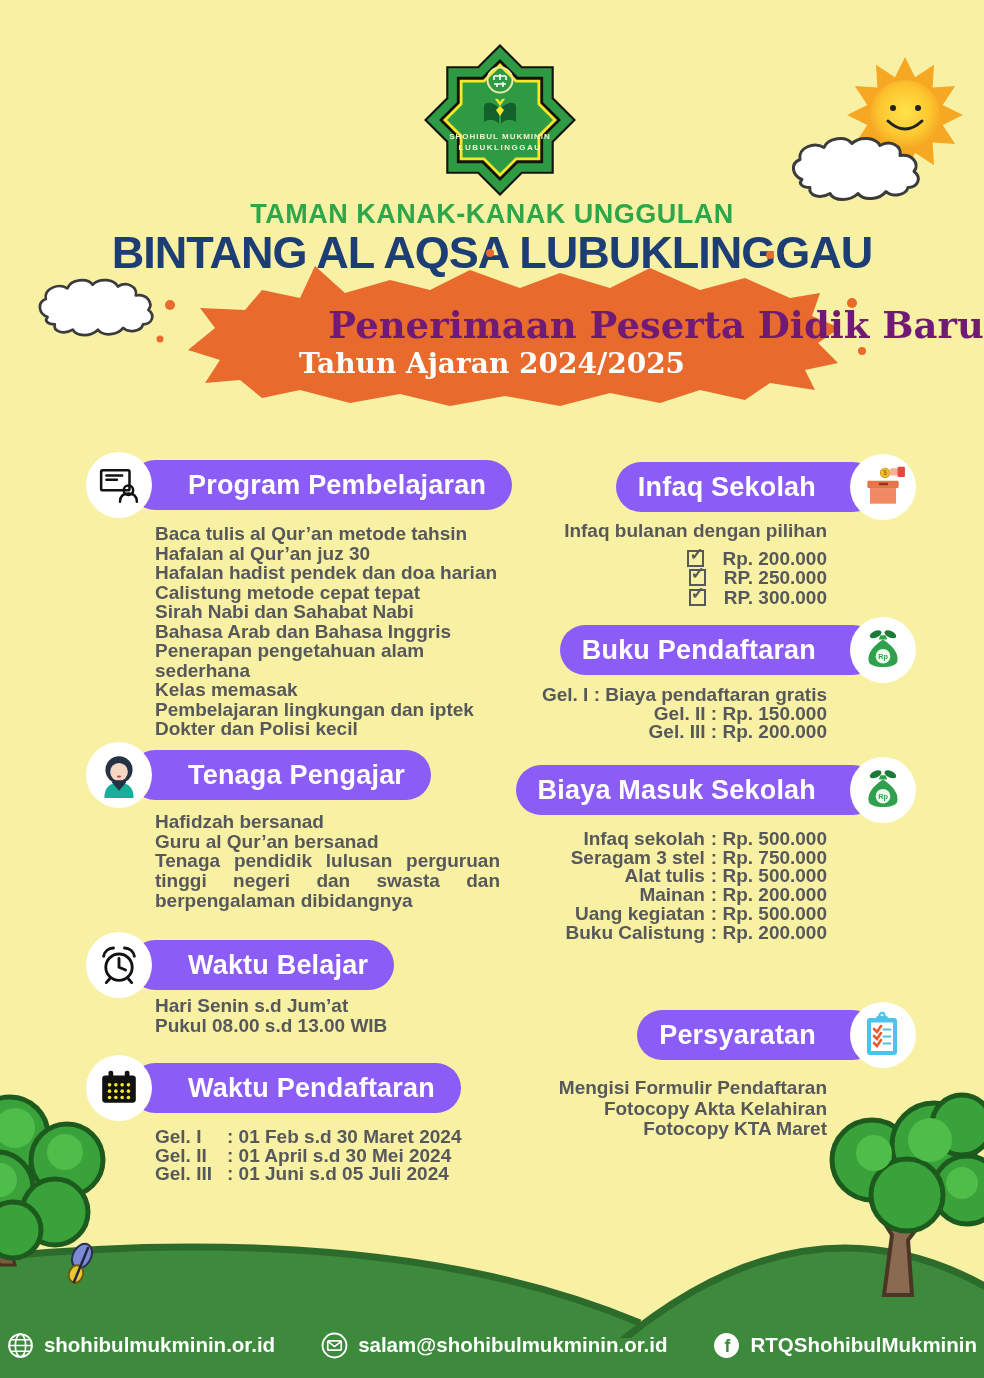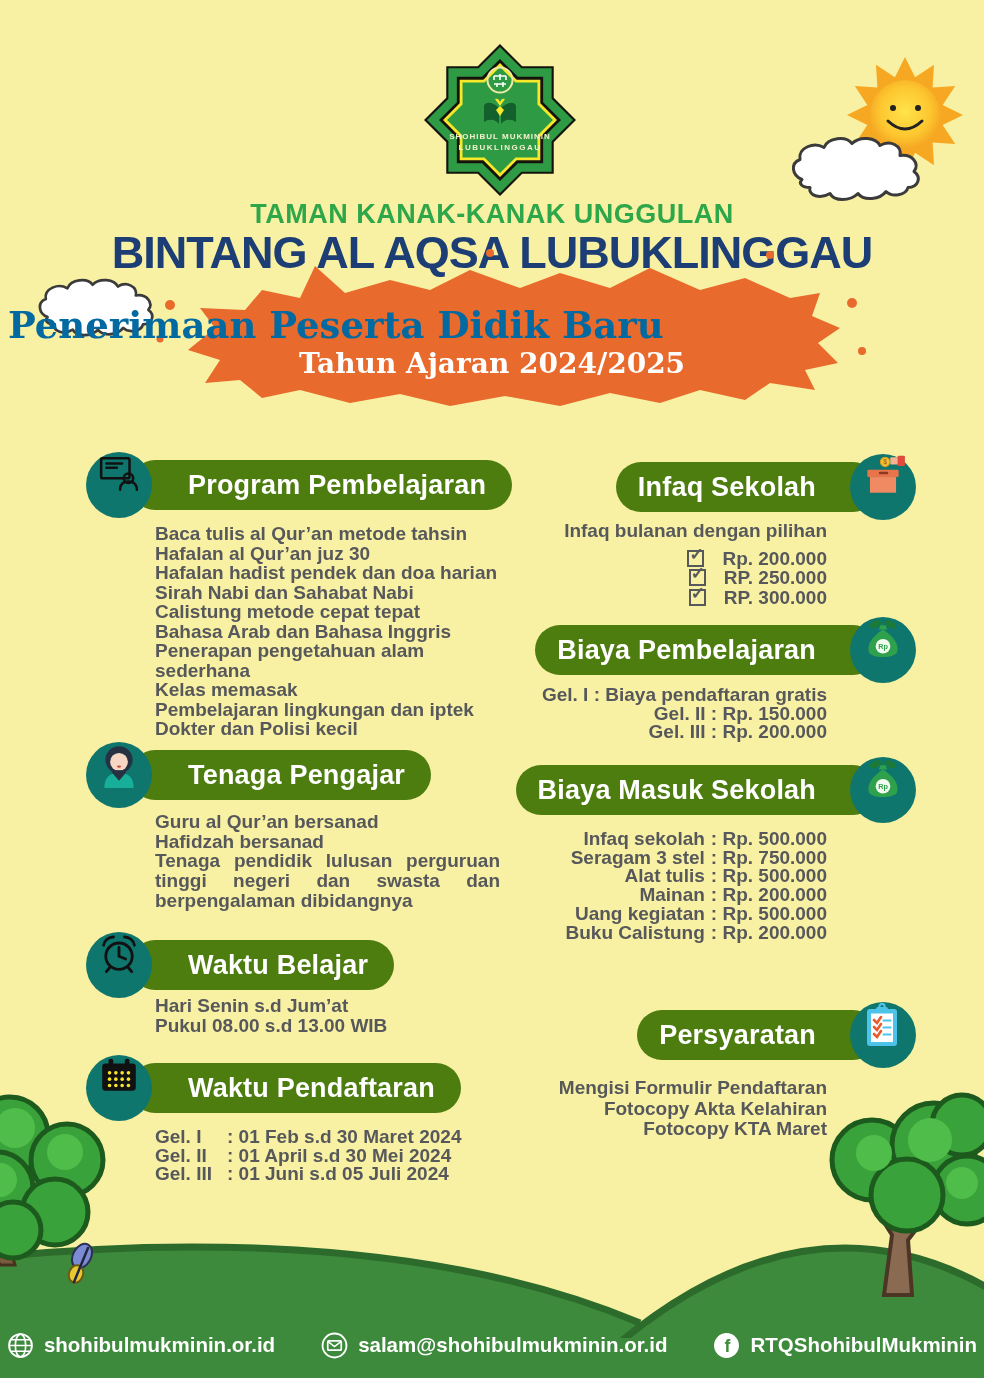--- a/index.html
+++ b/index.html
@@ -22,32 +22,32 @@
   .logo-name{position:absolute;left:0;right:0;top:88px;color:#F3F0CF;font-weight:700;
              font-size:8px;letter-spacing:1px;line-height:10px;}
   .logo-city{position:absolute;left:0;right:0;top:99px;color:#F3F0CF;font-weight:700;
              font-size:8px;letter-spacing:1.5px;}
   
   .school-type{position:absolute;left:0;right:0;top:199px;text-align:center;color:#2EA64A;
                font-size:27px;font-weight:800;letter-spacing:.5px;}
   .school-name{position:absolute;left:0;right:0;top:227px;text-align:center;color:#1C3E74;
                font-size:45px;font-weight:800;letter-spacing:-1px;}
   .splash-wrap{position:absolute;left:150px;top:243px;width:720px;height:180px;}
-  .splash-title{position:absolute;left:8px;right:0;top:303px;text-align:left;color:#0369a1;
+  .splash-title{position:absolute;left:0;right:0;top:303px;text-align:right;color:#701a75;
                 font-family:"DejaVu Serif",serif;font-size:37px;font-weight:700;}
   .splash-sub{position:absolute;left:0;right:0;top:347px;text-align:center;color:#FFFFFF;
               font-family:"DejaVu Serif",serif;font-size:28px;font-weight:700;}
   
-  .pill{position:absolute;height:50px;background:#4d7c0f;border-radius:27px;color:#fff;
+  .pill{position:absolute;height:50px;background:#8b5cf6;border-radius:27px;color:#fff;
         display:inline-flex;align-items:center;font-size:27px;font-weight:700;
         letter-spacing:.2px;white-space:nowrap;}
   .pill-l{left:130px;padding:0 26px 0 58px;}
   .pill-r{right:106px;padding:0 62px 0 22px;}
-  .icircle{position:absolute;width:66px;height:66px;border-radius:50%;background:#0f766e;
-           display:flex;justify-content:center;}
+  .icircle{position:absolute;width:66px;height:66px;border-radius:50%;background:#ffffff;
+           display:flex;align-items:center;justify-content:center;}
   .ic-l{left:86px;}
   .ic-r{right:68px;}
   
   .txt{position:absolute;color:#57585B;font-weight:700;font-size:19px;line-height:19.5px;}
   .left-list{left:155px;width:345px;}
   .just{text-align:justify;}
   .right-block{right:157px;text-align:right;}
   .opt-row{display:flex;justify-content:flex-end;align-items:center;gap:18px;height:19.5px;}
   .cb{width:13px;height:13px;border:2.5px solid #57585B;position:relative;flex:0 0 auto;}
   .cb span{position:absolute;left:0px;top:-7px;font-size:17px;color:#57585B;}
@@ -142,44 +142,44 @@
         <path d="M8 11 H23 M8 15 H18"></path>
         <circle cx="29" cy="25" r="4.5"></circle>
         <path d="M21 36 C21 30 24 28 29 28 C34 28 37 30 37 36"></path>
       </g>
     </svg>
   </div>
   <div class="txt left-list" style="top:524px;">
     <div>Baca tulis al Qur’an metode tahsin</div>
     <div>Hafalan al Qur’an juz 30</div>
     <div>Hafalan hadist pendek dan doa harian</div>
+    <div>Calistung metode cepat tepat</div>
     <div>Sirah Nabi dan Sahabat Nabi</div>
-    <div>Calistung metode cepat tepat</div>
     <div>Bahasa Arab dan Bahasa Inggris</div>
     <div>Penerapan pengetahuan alam sederhana</div>
     <div>Kelas memasak</div>
     <div>Pembelajaran lingkungan dan iptek</div>
     <div>Dokter dan Polisi kecil</div>
   </div>
 
   <div class="pill pill-l" style="top:750px;">
     <span>Tenaga Pengajar</span>
   </div>
   <div class="icircle ic-l" style="top:742px;">
     <svg width="46" height="46" viewBox="0 0 44 44">
       <circle cx="22" cy="17" r="13" fill="#263244"></circle>
       <circle cx="22" cy="19" r="8.5" fill="#F6D7C4"></circle>
       <ellipse cx="22" cy="23.5" rx="2" ry="1.1" fill="#D14040"></ellipse>
       <path d="M8 44 C8 34 13 29.5 22 29.5 C31 29.5 36 34 36 44 Z" fill="#17AE9A"></path>
       <path d="M15 29 L22 37 L29 29 C26 26.5 18 26.5 15 29 Z" fill="#263244"></path>
     </svg>
   </div>
   <div class="txt left-list" style="top:812px;line-height:19.7px;">
+    <div>Hafidzah bersanad</div>
     <div>Guru al Qur’an bersanad</div>
-    <div>Hafidzah bersanad</div>
     <div class="just">Tenaga pendidik lulusan perguruan tinggi negeri dan swasta dan berpengalaman dibidangnya</div>
   </div>
 
   <div class="pill pill-l" style="top:940px;">
     <span>Waktu Belajar</span>
   </div>
   <div class="icircle ic-l" style="top:932px;">
     <svg width="44" height="44" viewBox="0 0 40 40">
       <g stroke="#111" stroke-width="2.6" fill="none" stroke-linecap="round">
         <circle cx="20" cy="22" r="12"></circle>
@@ -258,21 +258,21 @@
     </div>
     <div class="opt-row">
       <span class="cb">
           <span>✓</span>
         </span>
       <span>RP. 300.000</span>
     </div>
   </div>
 
   <div class="pill pill-r" style="top:625px;">
-    <span>Biaya Pembelajaran</span>
+    <span>Buku Pendaftaran</span>
   </div>
   <div class="icircle ic-r" style="top:617px;">
     <svg width="46" height="46" viewBox="0 0 44 44">
       <ellipse cx="15" cy="7" rx="6" ry="3.2" transform="rotate(-25 15 7)" fill="#1C7A38"></ellipse>
       <ellipse cx="29" cy="7" rx="6" ry="3.2" transform="rotate(25 29 7)" fill="#1C7A38"></ellipse>
       <path d="M18 12 L26 12 L24.5 8 L19.5 8 Z" fill="#2FA14C"></path>
       <path d="M22 12 C11 19 6.5 27 8.5 33.5 C10.5 40 33.5 40 35.5 33.5 C37.5 27 33 19 22 12 Z" fill="#2FA14C"></path>
       <circle cx="22" cy="28" r="7" fill="#F2FBEF"></circle>
       <text x="22" y="30.6" text-anchor="middle" font-size="7" font-weight="bold" fill="#2FA14C">Rp</text>
     </svg>

